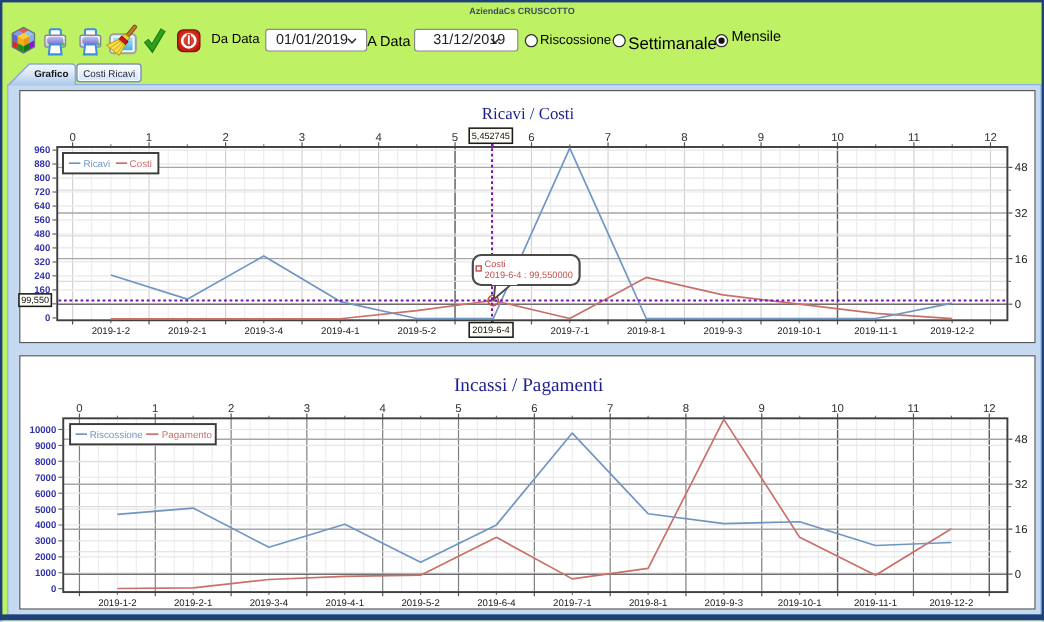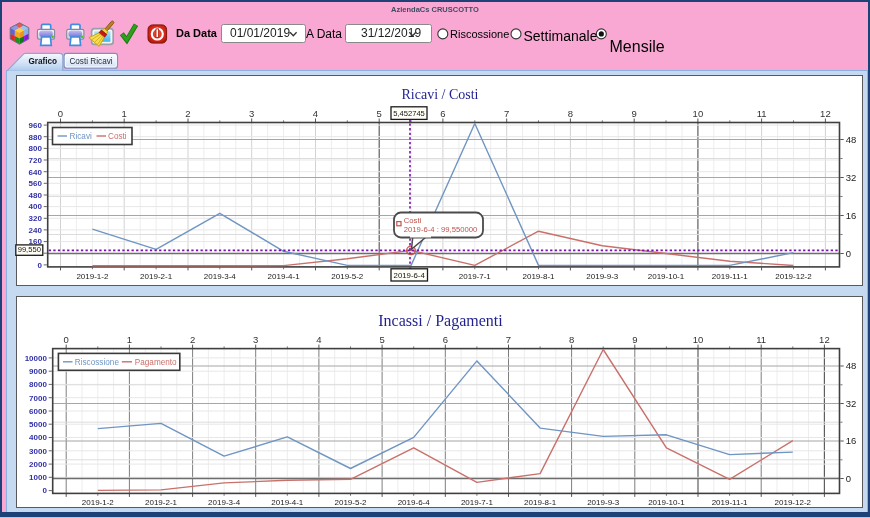--- a/index.html
+++ b/index.html
@@ -1,41 +1,41 @@
 <!DOCTYPE html>
 <html><head><meta charset="utf-8"><style>
 html,body{margin:0;padding:0;background:#fff}
-#win{position:relative;width:870px;height:518px;background:#f9a8d4;overflow:hidden;
+#win{position:relative;width:870px;height:518px;background:#bef264;overflow:hidden;
   font-family:"Liberation Sans",sans-serif}
 .abs{position:absolute}
 </style></head><body>
 <div id="win">
 
   <div class="abs" style="left:5.5px;top:69.5px;width:860px;height:441px;
        background:#c5d9f1;border:1px solid #8cb0e0"></div>
 
   <div class="abs" style="left:15.5px;top:74.5px;width:845.5px;height:209.5px;
        background:#fff;border:1.5px solid #59595b"></div>
   <div class="abs" style="left:15.5px;top:296px;width:845.5px;height:210px;
        background:#fff;border:1.5px solid #59595b"></div>
 
   <div class="abs" style="left:0;top:4.5px;width:870px;text-align:center;
        font-size:7.5px;font-weight:bold;color:#3f4b63">AziendaCs CRUSCOTTO</div>
 
-  <div class="abs" style="left:176px;top:27px;font-size:11px;font-weight:700;color:#000">Da Data</div>
+  <div class="abs" style="left:176px;top:27px;font-size:11px;font-weight:400;color:#000">Da Data</div>
   <div class="abs" style="left:306px;top:27px;font-size:12px;font-weight:400;color:#000">A Data</div>
   <div class="abs" style="left:221px;top:24px;width:75.4px;height:17.1px;background:#fff;
        border:1.3px solid #8a8a8a;border-radius:2.5px;font-size:12px;color:#222;
        padding-left:8px;line-height:17.5px">01/01/2019</div>
   <div class="abs" style="left:345px;top:24px;width:70.4px;height:17.1px;background:#fff;
        border:1.3px solid #8a8a8a;border-radius:2.5px;font-size:12px;color:#222;
        padding-left:15px;line-height:17.5px">31/12/2019</div>
   <div class="abs" style="left:450px;top:27.5px;font-size:11px;color:#000">Riscossione</div>
   <div class="abs" style="left:523.5px;top:27.5px;font-size:14px;color:#000">Settimanale</div>
-  <div class="abs" style="left:609.5px;top:38px;font-size:16px;color:#000">Mensile</div>
+  <div class="abs" style="left:609.5px;top:23px;font-size:12px;color:#000">Mensile</div>
 
   <svg width="870" height="518" viewBox="0 0 870 518" style="position:absolute;left:0;top:0">
 <line x1="60.5" y1="122.5" x2="60.5" y2="266.9" stroke="#d2d2d2" stroke-width="1"></line>
 <line x1="76.4" y1="122.5" x2="76.4" y2="266.9" stroke="#ededed" stroke-width="1"></line>
 <line x1="92.4" y1="122.5" x2="92.4" y2="266.9" stroke="#ededed" stroke-width="1"></line>
 <line x1="108.3" y1="122.5" x2="108.3" y2="266.9" stroke="#ededed" stroke-width="1"></line>
 <line x1="124.2" y1="122.5" x2="124.2" y2="266.9" stroke="#d2d2d2" stroke-width="1"></line>
 <line x1="140.2" y1="122.5" x2="140.2" y2="266.9" stroke="#ededed" stroke-width="1"></line>
 <line x1="156.1" y1="122.5" x2="156.1" y2="266.9" stroke="#ededed" stroke-width="1"></line>
 <line x1="172.0" y1="122.5" x2="172.0" y2="266.9" stroke="#ededed" stroke-width="1"></line>

